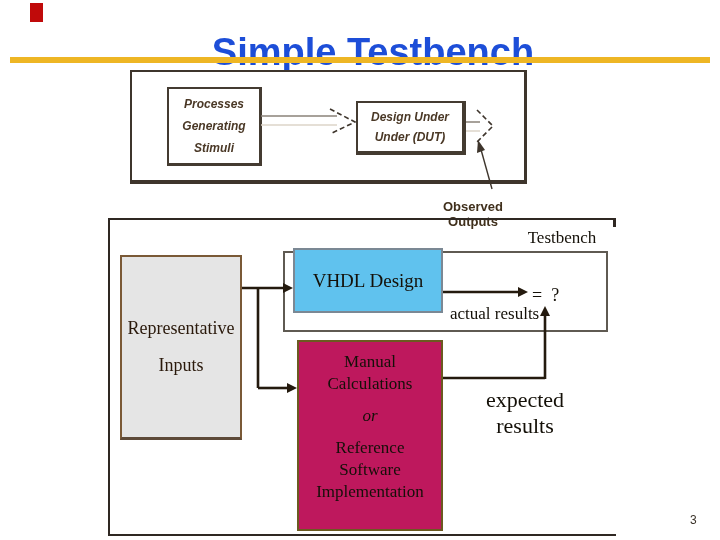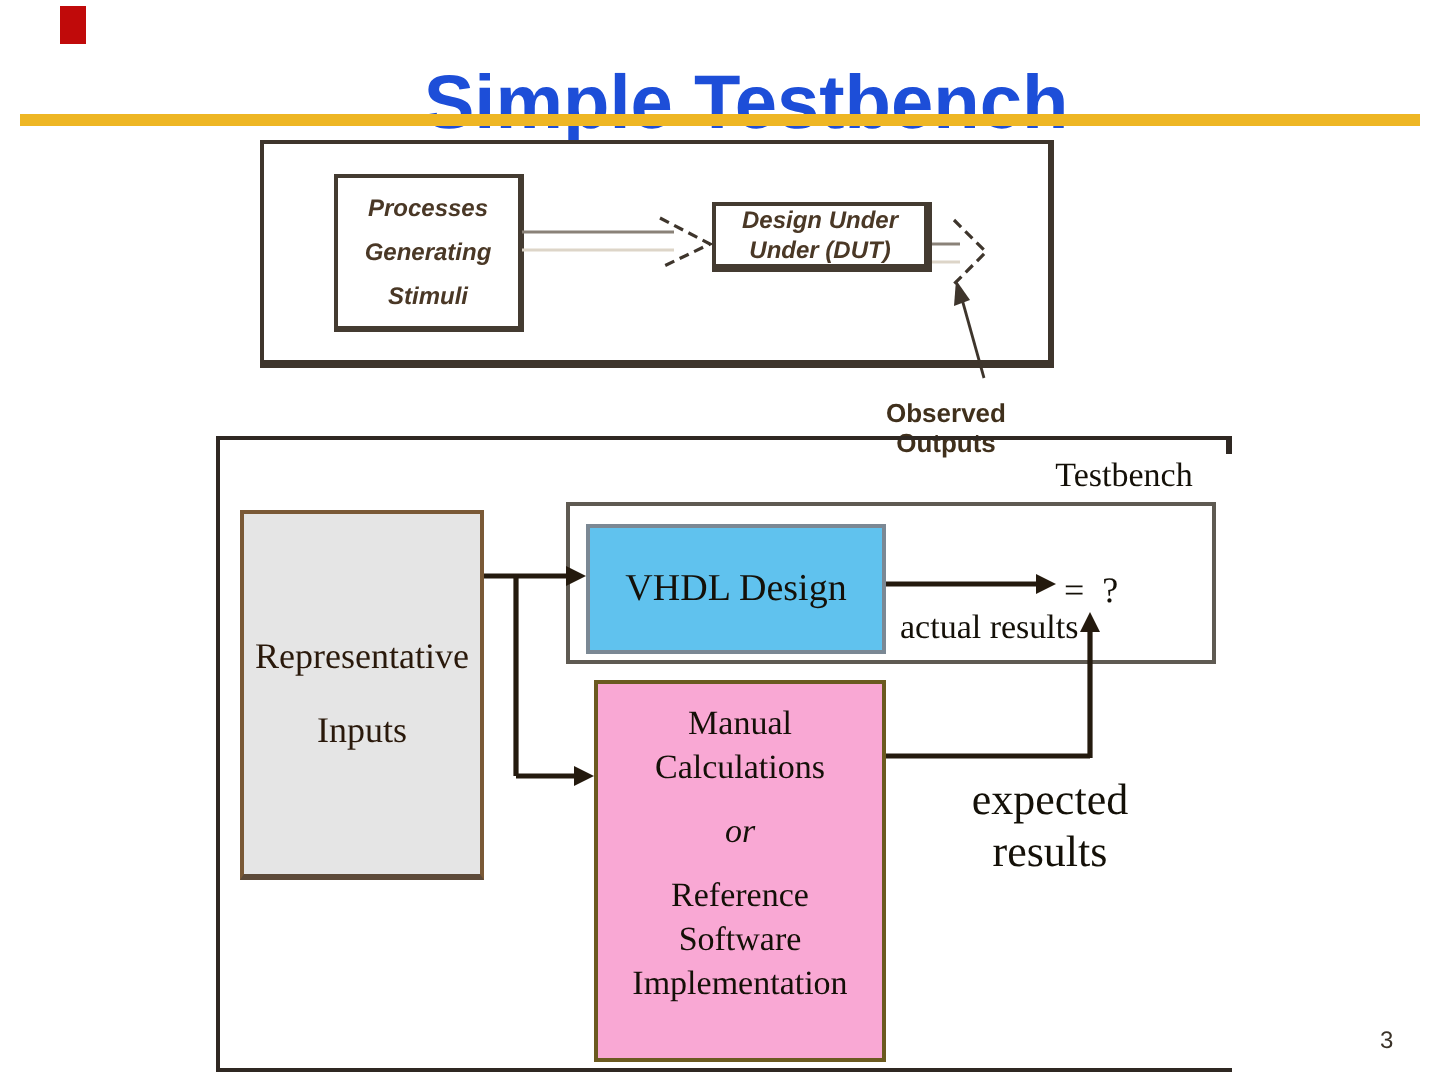--- a/index.html
+++ b/index.html
@@ -22,50 +22,50 @@
     left:130px;top:70px;width:397px;height:114px;background:#ffffff;
     border:2px solid #3e352c;border-right-width:3px;border-bottom-width:4px;
   }
   .shadow-box{
     background:#ffffff;border:2px solid #443b31;
     border-right-width:3px;border-bottom-width:3px;
     display:flex;flex-direction:column;align-items:center;justify-content:space-evenly;
     font-weight:bold;font-style:italic;color:#4a3826;font-size:12px;text-align:center;
   }
   .stimuli-box{left:167px;top:87px;width:95px;height:79px;}
-  .dut-box{left:356px;top:101px;width:110px;height:35px;border-right-width:4px;border-bottom-width:4px;}
+  .dut-box{left:356px;top:101px;width:110px;height:54px;border-right-width:4px;border-bottom-width:4px;}
   .observed-label{
     left:418px;top:199px;width:110px;text-align:center;
     font-weight:bold;font-size:13px;color:#40301c;
   }
 
   
   .tb2-frame{
     left:108px;top:218px;width:508px;height:318px;
     border-left:2px solid #2f2822;border-top:2px solid #2f2822;border-bottom:2px solid #2f2822;
   }
   .tb2-frame-tick{left:613px;top:218px;width:3px;height:9px;background:#2f2822;}
   .serif{font-family:"Liberation Serif",serif;color:#141008;}
   .testbench-label{left:516px;top:228px;width:92px;text-align:center;font-size:17px;}
   .inner-tb-box{left:283px;top:251px;width:325px;height:81px;border:2px solid #5f5a52;background:#ffffff;}
   .vhdl-box{
-    left:293px;top:262px;width:150px;height:65px;background:#60c2ee;border:2px solid #7b8894;
+    left:293px;top:248px;width:150px;height:65px;background:#60c2ee;border:2px solid #7b8894;
     display:flex;align-items:center;justify-content:center;font-size:19px;
   }
   .actual-label{left:450px;top:265px;width:116px;text-align:left;font-size:17px;margin-top:39px;}
   .compare-label{left:532px;top:285px;width:44px;font-size:18px;white-space:pre;}
   .expected-label{left:461px;top:387px;width:128px;text-align:center;font-size:22px;}
   .inputs-box{
     left:120px;top:255px;width:122px;height:185px;background:#e5e5e5;
     border:2px solid #7a5936;border-bottom:3px solid #5d4a39;
     display:flex;flex-direction:column;align-items:center;justify-content:center;gap:16px;
     font-size:18px;color:#2a190b;text-align:center;
   }
   .manual-box{
-    left:297px;top:340px;width:146px;height:191px;background:#f9a8d4;border:2px solid #6b5a20;
+    left:297px;top:340px;width:146px;height:191px;background:#be185d;border:2px solid #6b5a20;
     display:flex;flex-direction:column;align-items:center;padding-top:9px;
     font-size:17px;line-height:22px;text-align:center;
   }
   .manual-box .or-line{font-style:italic;margin:10px 0;}
   .page-number{left:690px;top:513px;font-size:12px;color:#3a3228;}
 
   svg.arrow-layer{position:absolute;left:0;top:0;pointer-events:none;}
 </style>
 </head>
 <body>

